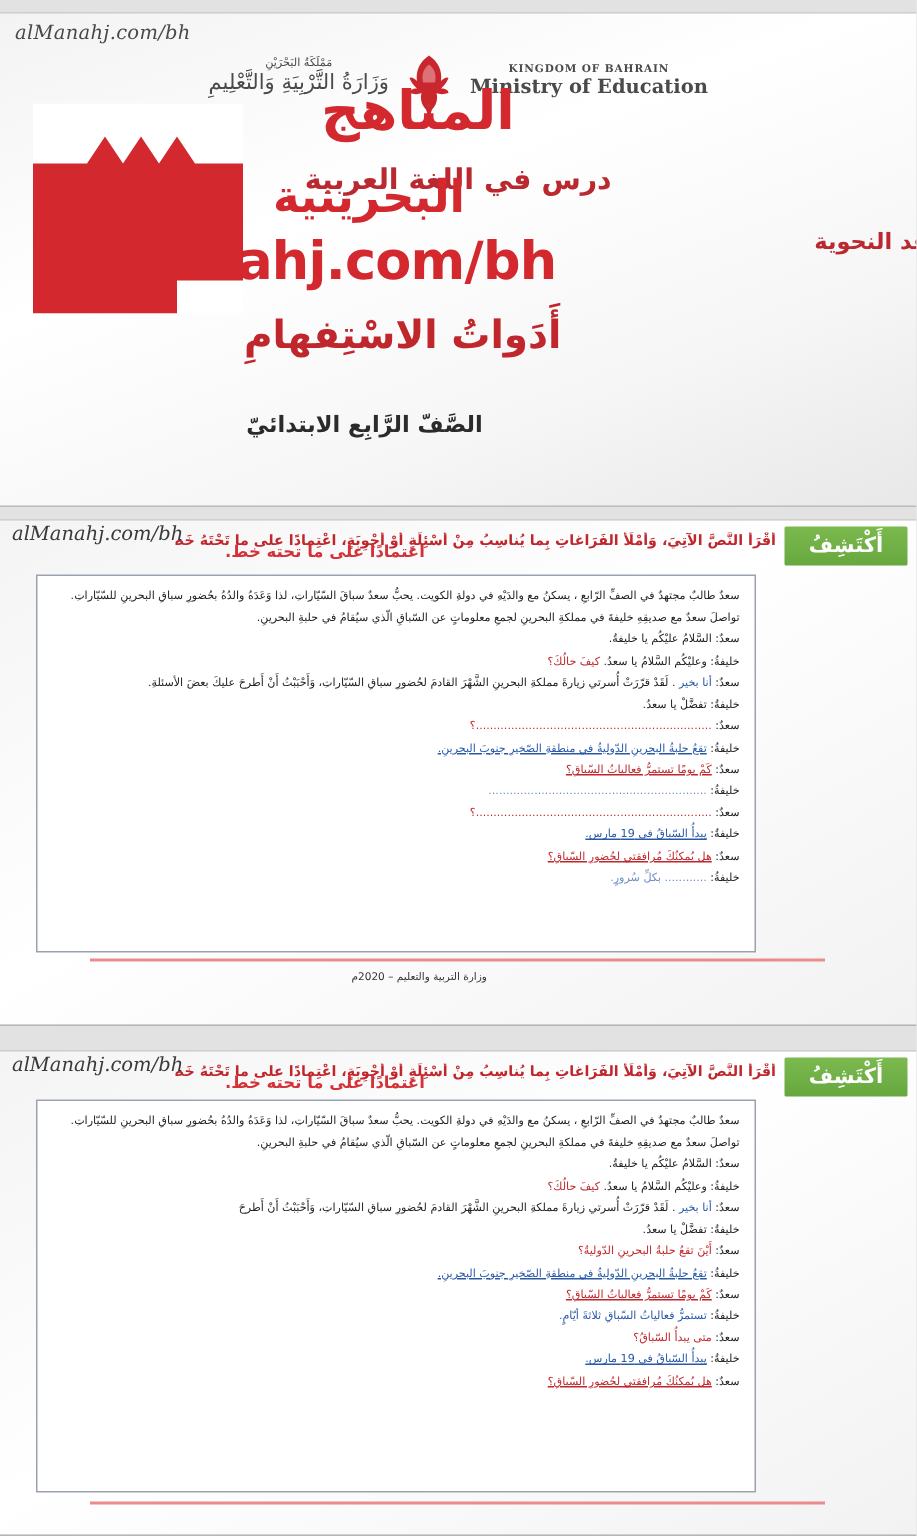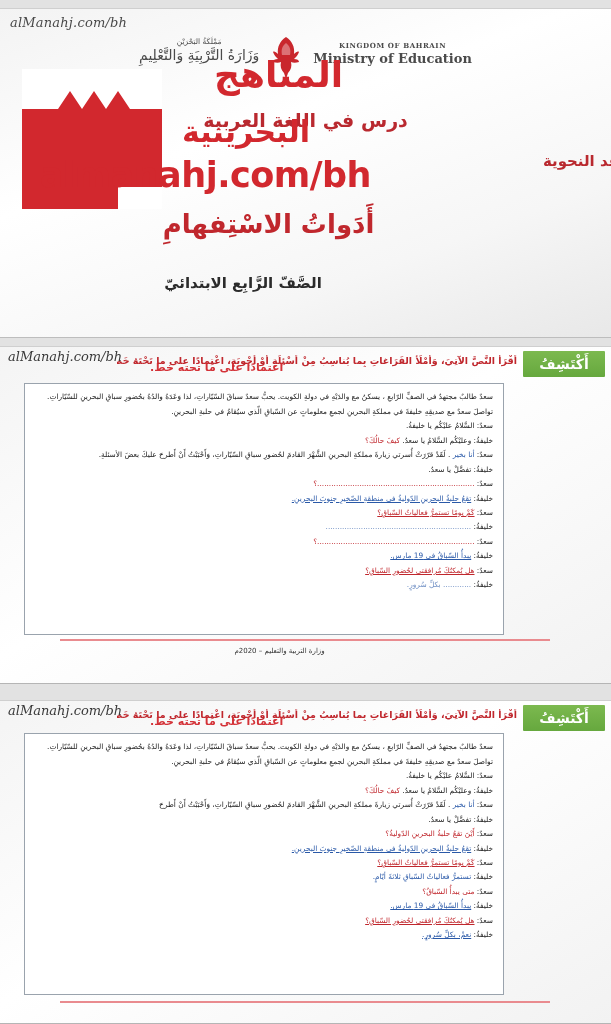--- a/index.html
+++ b/index.html
@@ -344,21 +344,20 @@
           <div class="line"><span class="spk">خليفةُ: </span><span class="">وعليْكُم السَّلامُ يا سعدُ.</span><span class="red"> كيفَ حالُكَ؟</span></div>
           <div class="line"><span class="spk">سعدٌ: </span><span class="blue">أنا بخير</span><span class=""> . لَقَدْ قرّرَتْ أُسرتي زيارةَ مملكةِ البحرينِ الشَّهْرَ القادمَ لحُضورِ سباقِ السّيّاراتِ، وَأَحْبَبْتُ أَنْ أَطرحَ</span></div>
           <div class="line"><span class="spk">خليفةُ: </span><span>تفضَّلْ يا سعدُ.</span></div>
           <div class="line"><span class="spk">سعدٌ: </span><span class="red">أَيْنَ تقعُ حلبةُ البحرينِ الدّوليةُ؟</span></div>
           <div class="line"><span class="spk">خليفةُ: </span><span class="blueu">تقعُ حلبةُ البحرينِ الدّوليةُ في منطقةِ الصّخيرِ جنوبَ البحرينِ.</span></div>
           <div class="line"><span class="spk">سعدٌ: </span><span class="redu">كَمْ يومًا تستمرُّ فعالياتُ السّباقِ؟</span></div>
           <div class="line"><span class="spk">خليفةُ: </span><span class="blue">تستمرُّ فعالياتُ السّباقِ ثلاثةَ أيّامٍ.</span></div>
           <div class="line"><span class="spk">سعدٌ: </span><span class="red">متى يبدأُ السّباقُ؟</span></div>
           <div class="line"><span class="spk">خليفةُ: </span><span class="blueu">يبدأُ السّباقُ في 19 مارس.</span></div>
           <div class="line"><span class="spk">سعدٌ: </span><span class="redu">هل يُمكنُكَ مُرافقتي لحُضورِ السّباقِ؟</span></div>
-          <div class="line"><span class="spk">خليفةُ: </span><span class="blueu">نعمْ، بكلِّ سُرورٍ.</span></div>
         </div>
     </div>
 
 
     <div class="rule-red"></div>
   </section>
 
 </div>
 
 </body></html>

